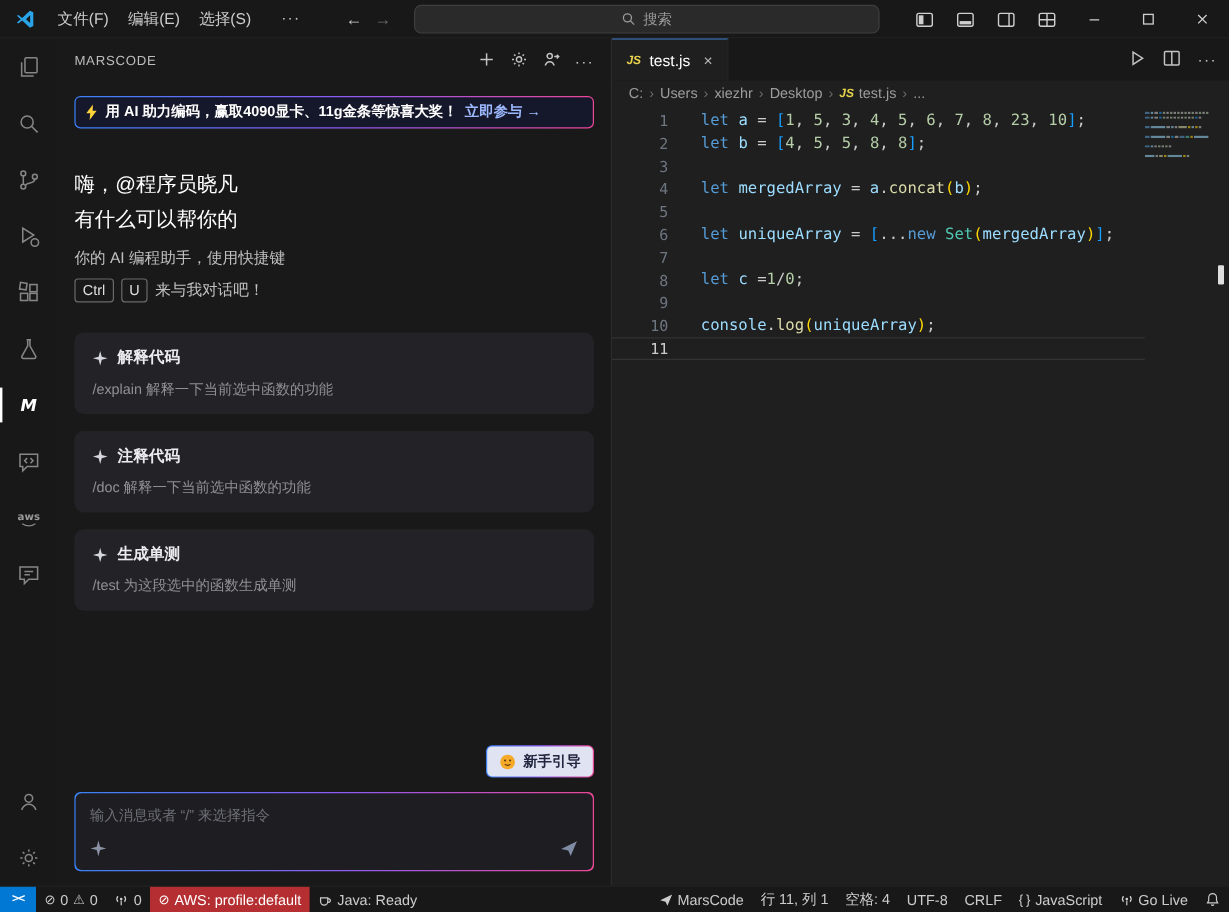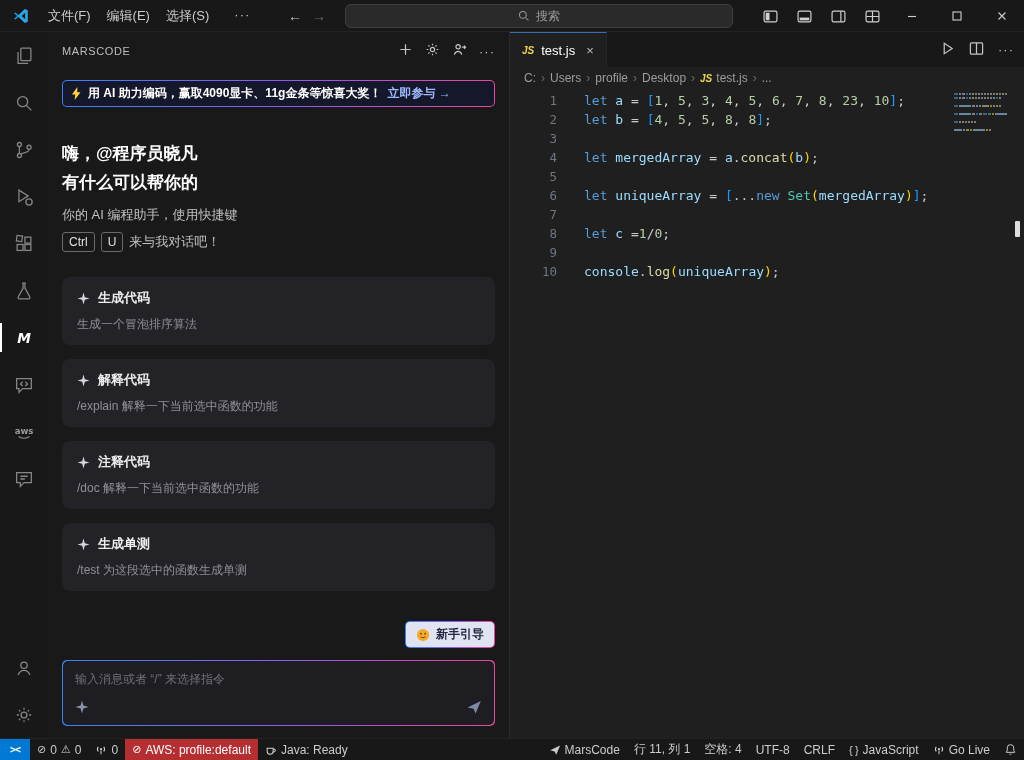--- a/index.html
+++ b/index.html
@@ -33,21 +33,21 @@
   
   .sidebar{width:462px;background:#191919;border-right:1px solid #2b2b2b;display:flex;flex-direction:column;flex:none}
   .sb-header{height:38px;display:flex;align-items:center;padding:0 14px;flex:none}
   .sb-title{font-size:11px;letter-spacing:.6px;color:#bdbdbd}
   .sb-actions{margin-left:auto;display:flex;align-items:center;gap:12px;color:#c4c4c4}
   .sb-actions svg{stroke:currentColor;fill:none;stroke-width:1.3}
   .sb-content{flex:1;display:flex;flex-direction:column;padding:10px 14px 12px 14px;overflow:hidden}
   .grad-border{background:linear-gradient(90deg,#3b82f6,#8b5cf6,#ec4899);border-radius:5px;padding:1px}
   .banner-inner{background:#15172a;border-radius:4px;display:flex;align-items:center;gap:6px;padding:4px 8px;font-size:12px;font-weight:bold;color:#fff;white-space:nowrap}
   .banner-cta{color:#9db9ff}
-  .greeting{margin-top:32px;font-size:17px;font-weight:bold;color:#fff;line-height:29px}
+  .greeting{margin-top:32px;font-size:17px;font-weight:normal;color:#fff;line-height:29px}
   .intro{margin-top:4px;font-size:13px;color:#c0c0c0;line-height:27px}
   .kbd{display:inline-block;border:1px solid #6a6a6a;border-radius:3px;padding:0 6px;margin-right:6px;color:#e0e0e0;font-size:12px;line-height:18px}
   .cards{margin-top:22px;display:flex;flex-direction:column;gap:14px}
   .card{background:#232327;border-radius:8px;padding:12px 15px}
   .card-title{display:flex;align-items:center;gap:8px;font-size:13px;font-weight:bold;color:#ececf0}
   .card-title .sparkle{width:13px;height:13px;fill:#d6d6de}
   .card-desc{margin-top:9px;font-size:12px;color:#8f8f96}
   .help-line{margin-top:24px;font-size:12px;color:#9a9a9a}
   .help-cmd{color:#dcdcdc}
   .guide-wrap{margin-top:auto;display:flex;justify-content:flex-end}
@@ -279,29 +279,20 @@
         <div class="intro">
           <div>你的 AI 编程助手，使用快捷键</div>
           <div><span class="kbd">Ctrl</span><span class="kbd">U</span><span>来与我对话吧！</span></div>
         </div>
         <div class="cards">
             <div class="card">
               <div class="card-title">
                 <svg class="sparkle" viewBox="0 0 16 16">
                   <path d="M8 .5L9.6 6.4 15.5 8 9.6 9.6 8 15.5 6.4 9.6.5 8 6.4 6.4z"></path>
                 </svg>
-                <span>生成代码</span>
-              </div>
-              <div class="card-desc">生成一个冒泡排序算法</div>
-            </div>
-            <div class="card">
-              <div class="card-title">
-                <svg class="sparkle" viewBox="0 0 16 16">
-                  <path d="M8 .5L9.6 6.4 15.5 8 9.6 9.6 8 15.5 6.4 9.6.5 8 6.4 6.4z"></path>
-                </svg>
                 <span>解释代码</span>
               </div>
               <div class="card-desc">/explain 解释一下当前选中函数的功能</div>
             </div>
             <div class="card">
               <div class="card-title">
                 <svg class="sparkle" viewBox="0 0 16 16">
                   <path d="M8 .5L9.6 6.4 15.5 8 9.6 9.6 8 15.5 6.4 9.6.5 8 6.4 6.4z"></path>
                 </svg>
                 <span>注释代码</span>
@@ -368,21 +359,21 @@
       <div class="breadcrumbs">
           <span class="bc-item">
             <span>C:</span>
           </span>
           <span class="bc-sep">›</span>
           <span class="bc-item">
             <span>Users</span>
           </span>
           <span class="bc-sep">›</span>
           <span class="bc-item">
-            <span>profile</span>
+            <span>xiezhr</span>
           </span>
           <span class="bc-sep">›</span>
           <span class="bc-item">
             <span>Desktop</span>
           </span>
           <span class="bc-sep">›</span>
           <span class="bc-item">
             <span class="js-badge">JS</span>
             <span>test.js</span>
           </span>
@@ -396,20 +387,21 @@
             <div class="code-row"><span class="gutter">1</span><span class="code-text"><span class="tk-kw">let </span><span class="tk-v">a</span><span class="tk-p"> = </span><span class="tk-b">[</span><span class="tk-n">1</span><span class="tk-p">, </span><span class="tk-n">5</span><span class="tk-p">, </span><span class="tk-n">3</span><span class="tk-p">, </span><span class="tk-n">4</span><span class="tk-p">, </span><span class="tk-n">5</span><span class="tk-p">, </span><span class="tk-n">6</span><span class="tk-p">, </span><span class="tk-n">7</span><span class="tk-p">, </span><span class="tk-n">8</span><span class="tk-p">, </span><span class="tk-n">23</span><span class="tk-p">, </span><span class="tk-n">10</span><span class="tk-b">]</span><span class="tk-p">;</span></span></div>
             <div class="code-row"><span class="gutter">2</span><span class="code-text"><span class="tk-kw">let </span><span class="tk-v">b</span><span class="tk-p"> = </span><span class="tk-b">[</span><span class="tk-n">4</span><span class="tk-p">, </span><span class="tk-n">5</span><span class="tk-p">, </span><span class="tk-n">5</span><span class="tk-p">, </span><span class="tk-n">8</span><span class="tk-p">, </span><span class="tk-n">8</span><span class="tk-b">]</span><span class="tk-p">;</span></span></div>
             <div class="code-row"><span class="gutter">3</span><span class="code-text"></span></div>
             <div class="code-row"><span class="gutter">4</span><span class="code-text"><span class="tk-kw">let </span><span class="tk-v">mergedArray</span><span class="tk-p"> = </span><span class="tk-v">a</span><span class="tk-p">.</span><span class="tk-f">concat</span><span class="tk-b2">(</span><span class="tk-v">b</span><span class="tk-b2">)</span><span class="tk-p">;</span></span></div>
             <div class="code-row"><span class="gutter">5</span><span class="code-text"></span></div>
             <div class="code-row"><span class="gutter">6</span><span class="code-text"><span class="tk-kw">let </span><span class="tk-v">uniqueArray</span><span class="tk-p"> = </span><span class="tk-b">[</span><span class="tk-p">...</span><span class="tk-kw">new </span><span class="tk-c">Set</span><span class="tk-b2">(</span><span class="tk-v">mergedArray</span><span class="tk-b2">)</span><span class="tk-b">]</span><span class="tk-p">;</span></span></div>
             <div class="code-row"><span class="gutter">7</span><span class="code-text"></span></div>
             <div class="code-row"><span class="gutter">8</span><span class="code-text"><span class="tk-kw">let </span><span class="tk-v">c</span><span class="tk-p"> =</span><span class="tk-n">1</span><span class="tk-p">/</span><span class="tk-n">0</span><span class="tk-p">;</span></span></div>
             <div class="code-row"><span class="gutter">9</span><span class="code-text"></span></div>
             <div class="code-row"><span class="gutter">10</span><span class="code-text"><span class="tk-v">console</span><span class="tk-p">.</span><span class="tk-f">log</span><span class="tk-b2">(</span><span class="tk-v">uniqueArray</span><span class="tk-b2">)</span><span class="tk-p">;</span></span></div>
+            <div class="code-row active"><span class="gutter">11</span><span class="code-text"></span></div>
           </div>
         <div class="minimap">
             <div class="mm-row">
               <span class="mm-seg tk-kw" style="width: 4px;"></span>
               <span class="mm-seg tk-v" style="width: 2px;"></span>
               <span class="mm-seg tk-p" style="width: 3px;"></span>
               <span class="mm-seg tk-b" style="width: 2px;"></span>
               <span class="mm-seg tk-n" style="width: 2px;"></span>
               <span class="mm-seg tk-p" style="width: 2px;"></span>
               <span class="mm-seg tk-n" style="width: 2px;"></span>

